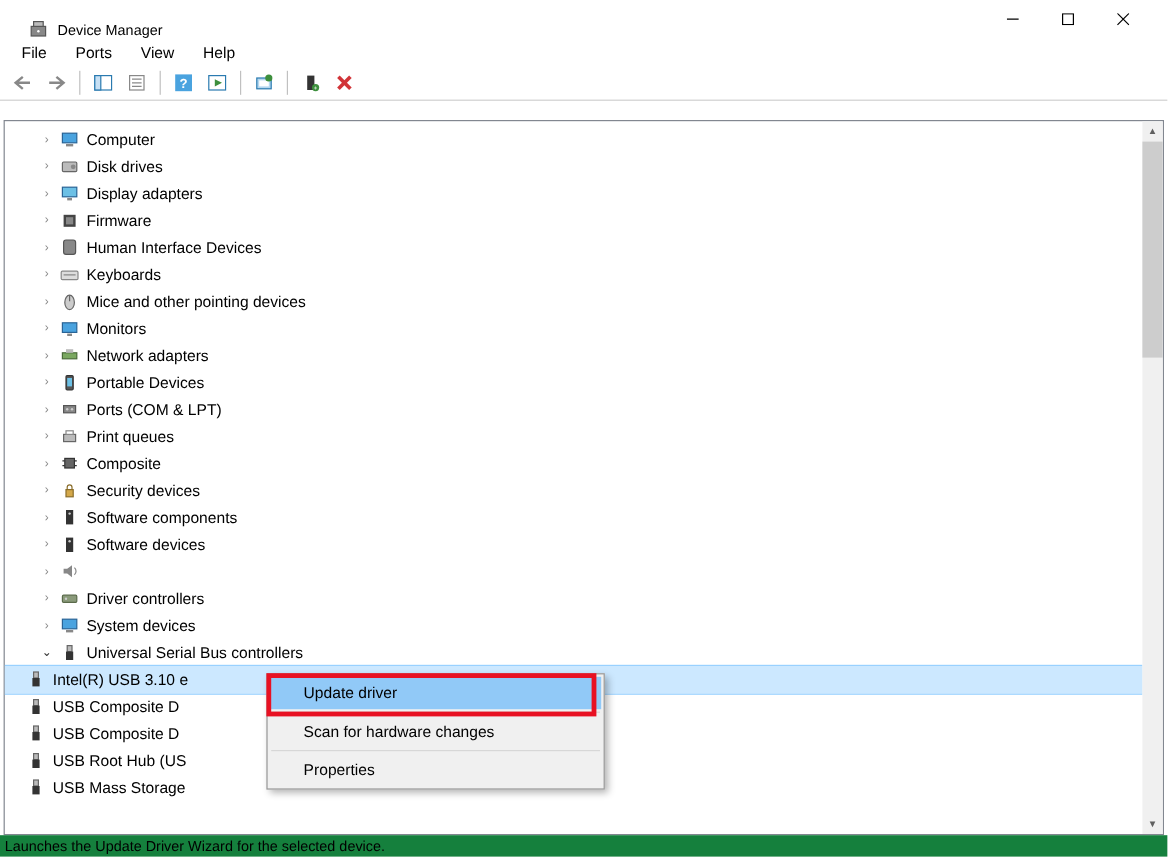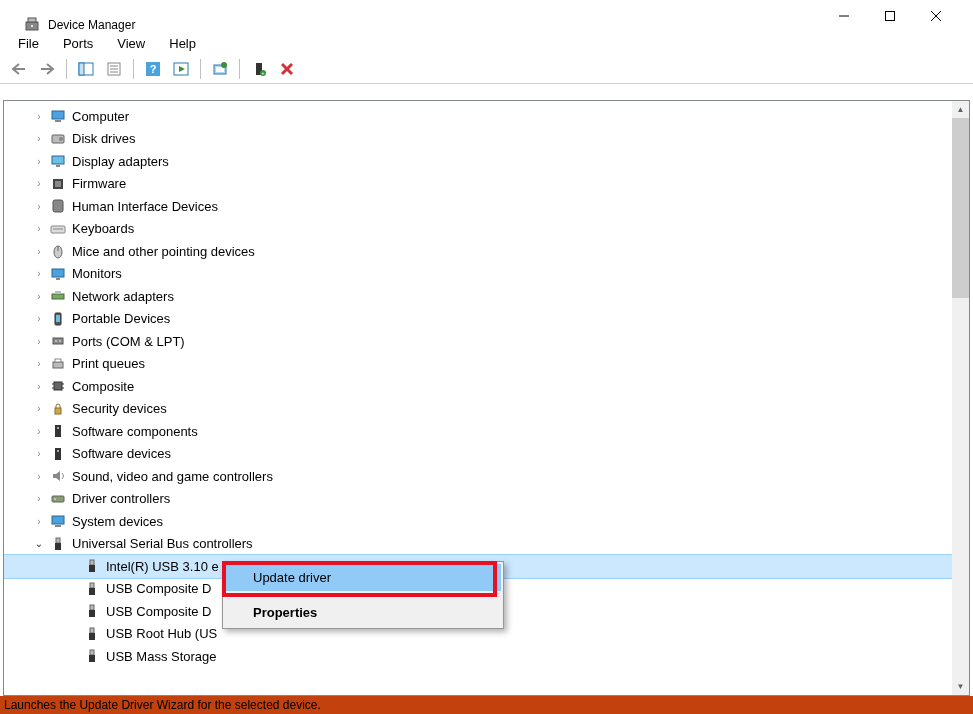--- a/index.html
+++ b/index.html
@@ -23,35 +23,35 @@
 .scroll-area { width: calc(100% - 17px); height: 100%; overflow: hidden; }
 .vscroll { position: absolute; right: 0; top: 0; width: 17px; height: 100%; background: #f0f0f0; }
 .vscroll .arrow { height: 17px; display: flex; align-items: center; justify-content: center; font-size: 8px; color: #606060; }
 .vscroll .arrow.top { position: absolute; top: 0; width: 100%; }
 .vscroll .arrow.bot { position: absolute; bottom: 0; width: 100%; }
 .vscroll .thumb { position: absolute; left: 0; width: 17px; background: #cdcdcd; top: 17px; height: 180px; }
 
 .tree { padding: 4px 0; }
 .tree-row { display: flex; align-items: center; height: 22.5px; font-size: 13px; white-space: nowrap; }
 .tree-row.lvl1 { padding-left: 28px; }
-.tree-row.lvl2 { padding-left: 62px; }
+.tree-row.lvl2 { }
 .tree-row .expander { width: 14px; height: 14px; display: flex; align-items: center; justify-content: center; color: #888; font-size: 10px; margin-right: 4px; }
 .tree-row .expander.open { color: #333; }
 .tree-row .dev-icon { width: 16px; height: 16px; margin-right: 6px; display: flex; align-items: center; justify-content: center; }
 .tree-row.selected { background: #cce8ff; outline: 1px solid #99d1ff; }
 .tree-row.selected .label { }
 
 .context-menu { position: absolute; left: 222px; top: 561px; width: 282px; background: #f0f0f0; border: 1px solid #979797; box-shadow: 3px 3px 6px rgba(0,0,0,0.3); z-index: 10; padding: 2px; font-size: 13px; }
 .ctx-item { padding: 6px 28px; cursor: default; }
 .ctx-item.highlighted { background: #91c9f7; }
 .ctx-sep { height: 1px; background: #d7d7d7; margin: 2px 1px; }
-.ctx-item.bold { font-weight: bold; }
+.ctx-item.bold { font-weight: normal; }
 .red-box { position: absolute; left: 222px; top: 561px; width: 275px; height: 36px; border: 4px solid #e81123; z-index: 11; pointer-events: none; }
 
-.statusbar { position: absolute; left: 0; right: 0; bottom: 0; height: 18px; font-size: 12px; padding: 0 4px; display: flex; align-items: center; background: #c2410c; }
+.statusbar { position: absolute; left: 0; right: 0; bottom: 0; height: 18px; font-size: 12px; padding: 0 4px; display: flex; align-items: center; background: #15803d; }
 </style>
 </head>
 <body>
 
 <div class="titlebar">
   <span class="app-icon">
     <svg viewBox="0 0 16 16">
         <rect x="2" y="6" width="12" height="8" fill="#888" stroke="#555"></rect>
         <rect x="4" y="2" width="8" height="4" fill="#bbb" stroke="#555"></rect>
         <circle cx="8" cy="10" r="1" fill="#fff"></circle>
@@ -315,21 +315,20 @@
           <span class="label">Software devices</span>
         </div>
         <div class="tree-row lvl1">
           <span class="expander">›</span>
           <span class="dev-icon">
             <svg width="16" height="16">
               <polygon points="3,6 6,6 10,3 10,13 6,10 3,10" fill="#888"></polygon>
               <path d="M12 5 a4 4 0 0 1 0 6" fill="none" stroke="#888"></path>
             </svg>
           </span>
-          <span class="label">Sound, video and game controllers</span>
         </div>
         <div class="tree-row lvl1">
           <span class="expander">›</span>
           <span class="dev-icon">
             <svg width="16" height="16">
               <rect x="2" y="5" width="12" height="6" rx="1" fill="#8a9a7a" stroke="#5a6a4a"></rect>
               <circle cx="5" cy="8" r="1" fill="#ccc"></circle>
             </svg>
           </span>
           <span class="label">Driver controllers</span>
@@ -409,20 +408,21 @@
   <div class="vscroll">
     <div class="arrow top">▲</div>
     <div class="thumb"></div>
     <div class="arrow bot">▼</div>
   </div>
 </div>
 
 <div class="context-menu" id="ctxmenu">
     <div class="ctx-item highlighted">Update driver</div>
     <div class="ctx-sep"></div>
+    <div class="ctx-item">Scan for hardware changes</div>
     <div class="ctx-sep"></div>
     <div class="ctx-item bold">Properties</div>
   </div>
 <div class="red-box"></div>
 
 <div class="statusbar">
   <span>Launches the Update Driver Wizard for the selected device.</span>
 </div>
 
 </body></html>

